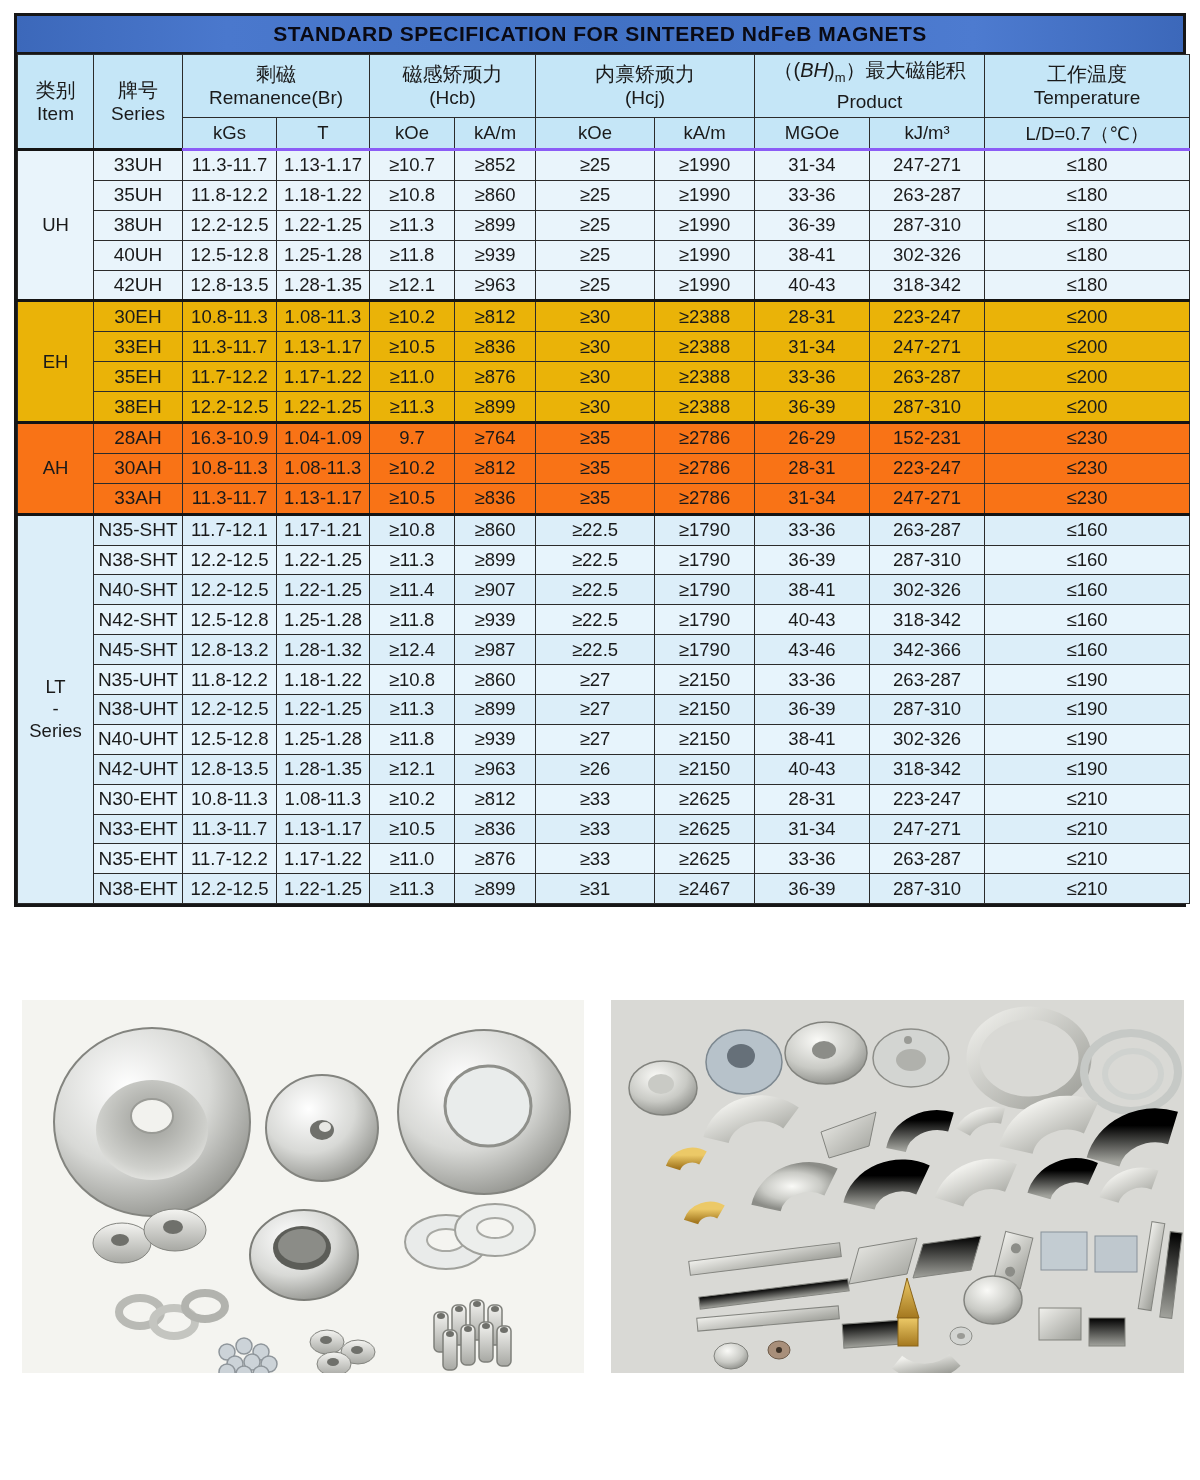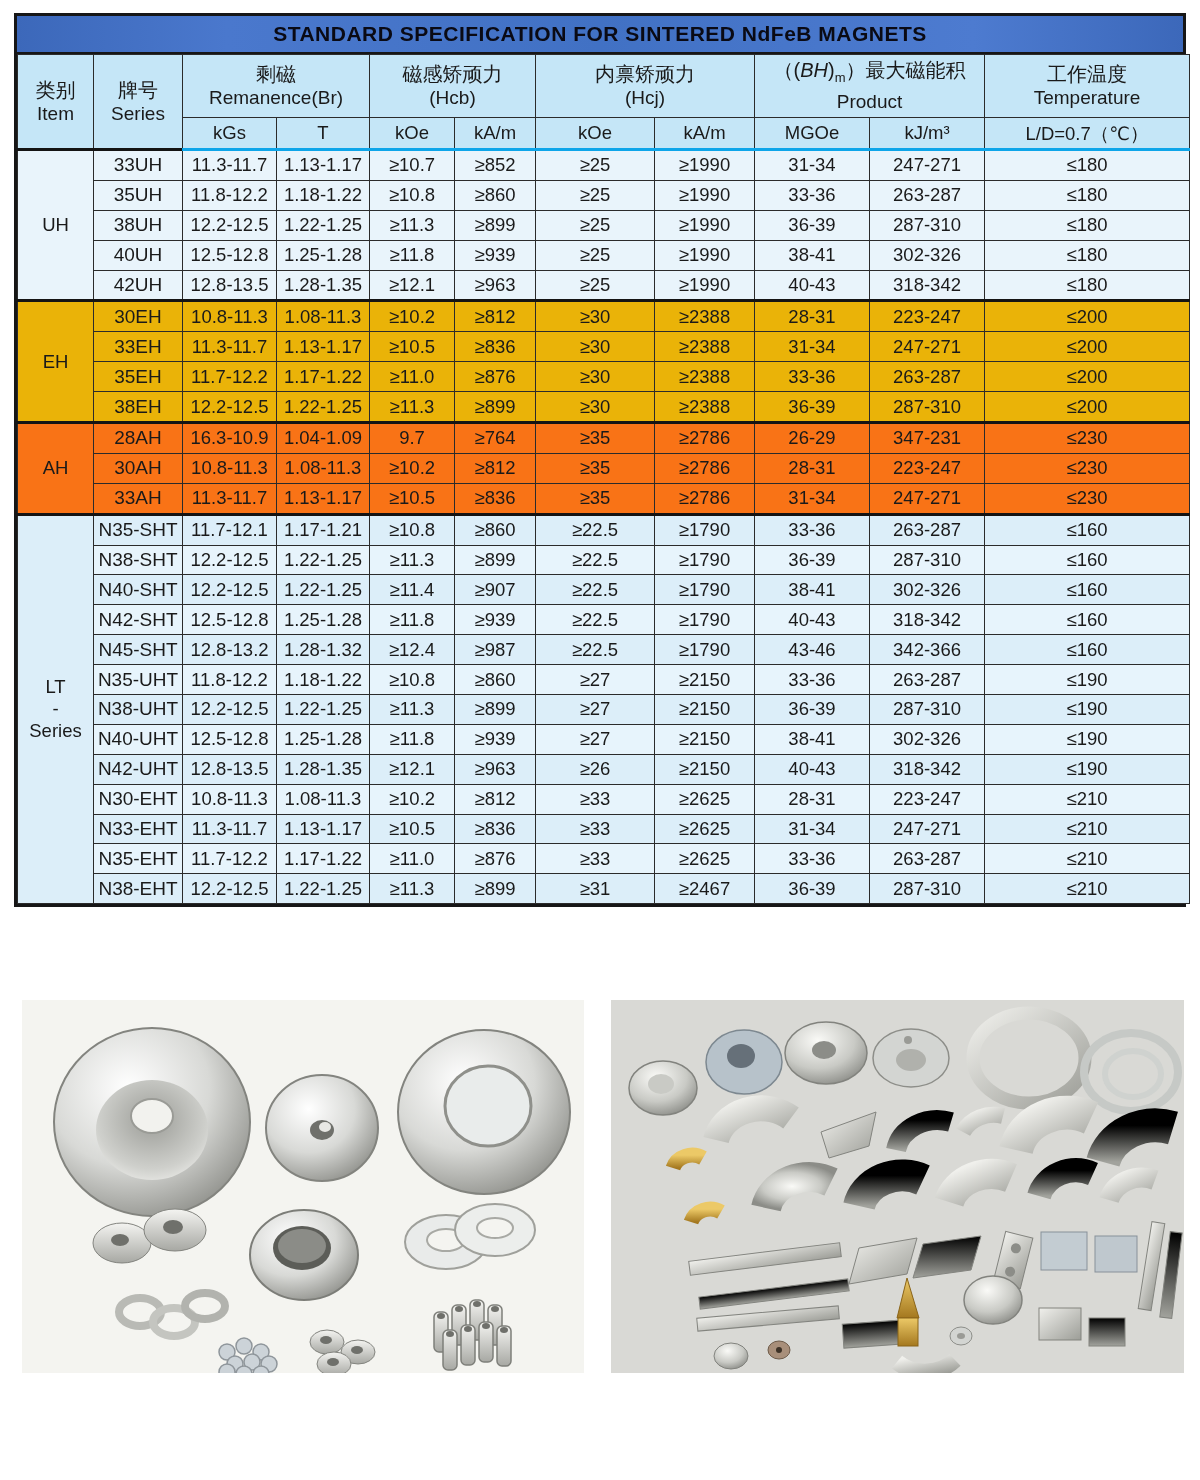--- a/index.html
+++ b/index.html
@@ -14,21 +14,21 @@
     background:linear-gradient(90deg,#3c68ba 0%,#4a78cd 18%,#4171c4 50%,#4d7bd0 82%,#3c68ba 100%);
     border-bottom:2.5px solid #161616;letter-spacing:.5px;
   }
   table.spec{border-collapse:collapse;table-layout:fixed;width:100%;border-radius:26px;}
   table.spec th,table.spec td{
     border:1.8px solid #2b2b2b;text-align:center;vertical-align:middle;
     padding:0;font-size:18.5px;overflow:hidden;white-space:nowrap;
   }
   thead th{background:#c5e6f7;font-weight:normal;}
   thead tr.h1 th{height:62px;}
-  thead tr.h2 th{height:30px;border-bottom:3px solid #0ea5e9;}
+  thead tr.h2 th{height:30px;border-bottom:3px solid #8b5cf6;}
   .cn{display:block;font-size:20px;line-height:24px;}
   .en{display:block;font-size:19px;line-height:24px;}
   thead .two-line{line-height:26px;font-size:20px;}
   tbody td{height:28.9px;}
   tbody td.grade{font-size:19px;}
   td.item-cell{font-size:20px;line-height:22px;background:#e9f4fb;}
   tr.group-start td{border-top:3px solid #141414;}
   tr.g0 td{background:#e9f4fb;}
   tr.g1 td{background:#eab308;}
   tr.g2 td{background:#f97316;}
@@ -216,21 +216,21 @@
         <tr class="g2 group-start">
           <td class="item-cell" rowspan="3">AH</td>
           <td class="grade">28AH</td>
           <td>16.3-10.9</td>
           <td>1.04-1.09</td>
           <td>9.7</td>
           <td>≥764</td>
           <td>≥35</td>
           <td>≥2786</td>
           <td>26-29</td>
-          <td>347-231</td>
+          <td>152-231</td>
           <td>≤230</td>
         </tr>
         <tr class="g2">
           <td class="grade">30AH</td>
           <td>10.8-11.3</td>
           <td>1.08-11.3</td>
           <td>≥10.2</td>
           <td>≥812</td>
           <td>≥35</td>
           <td>≥2786</td>

